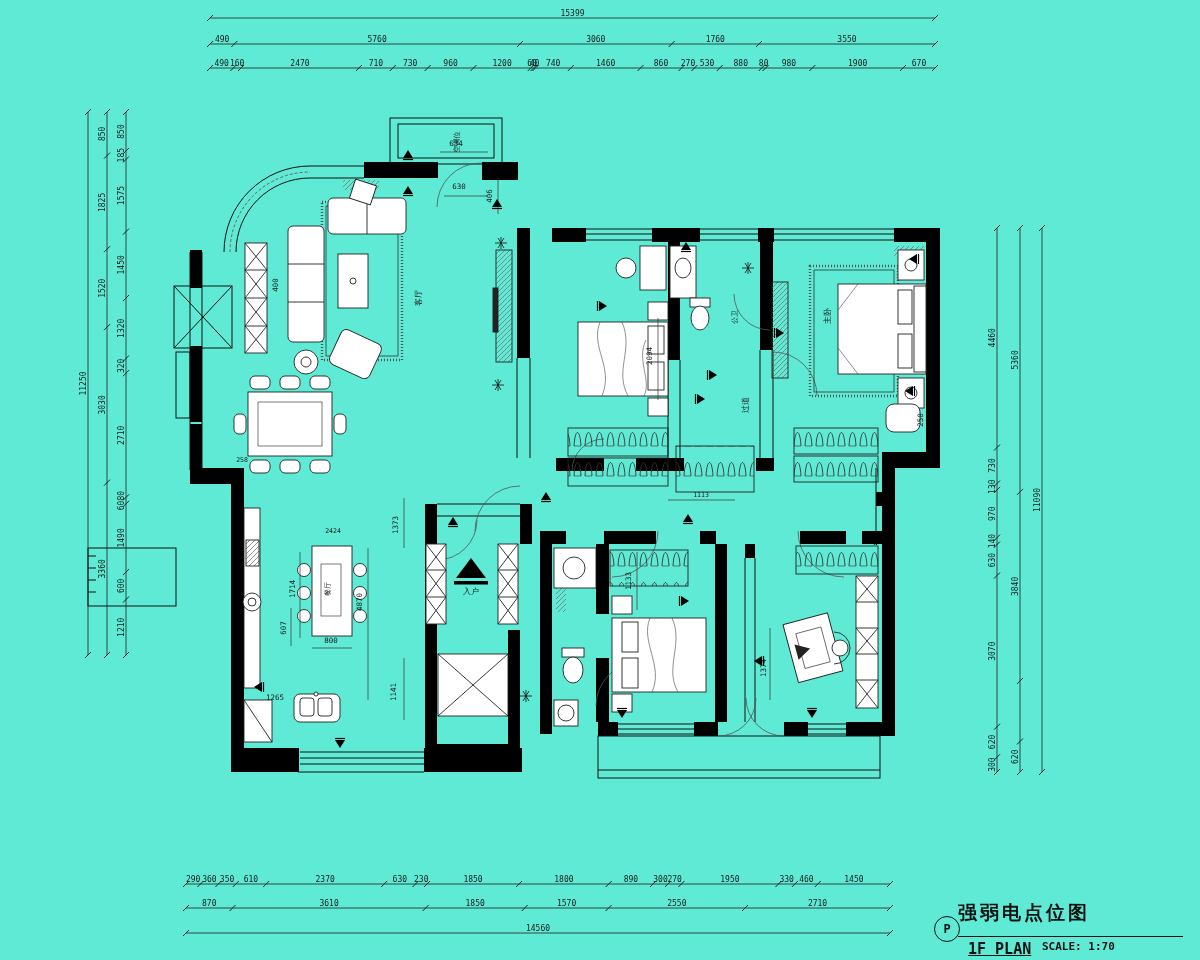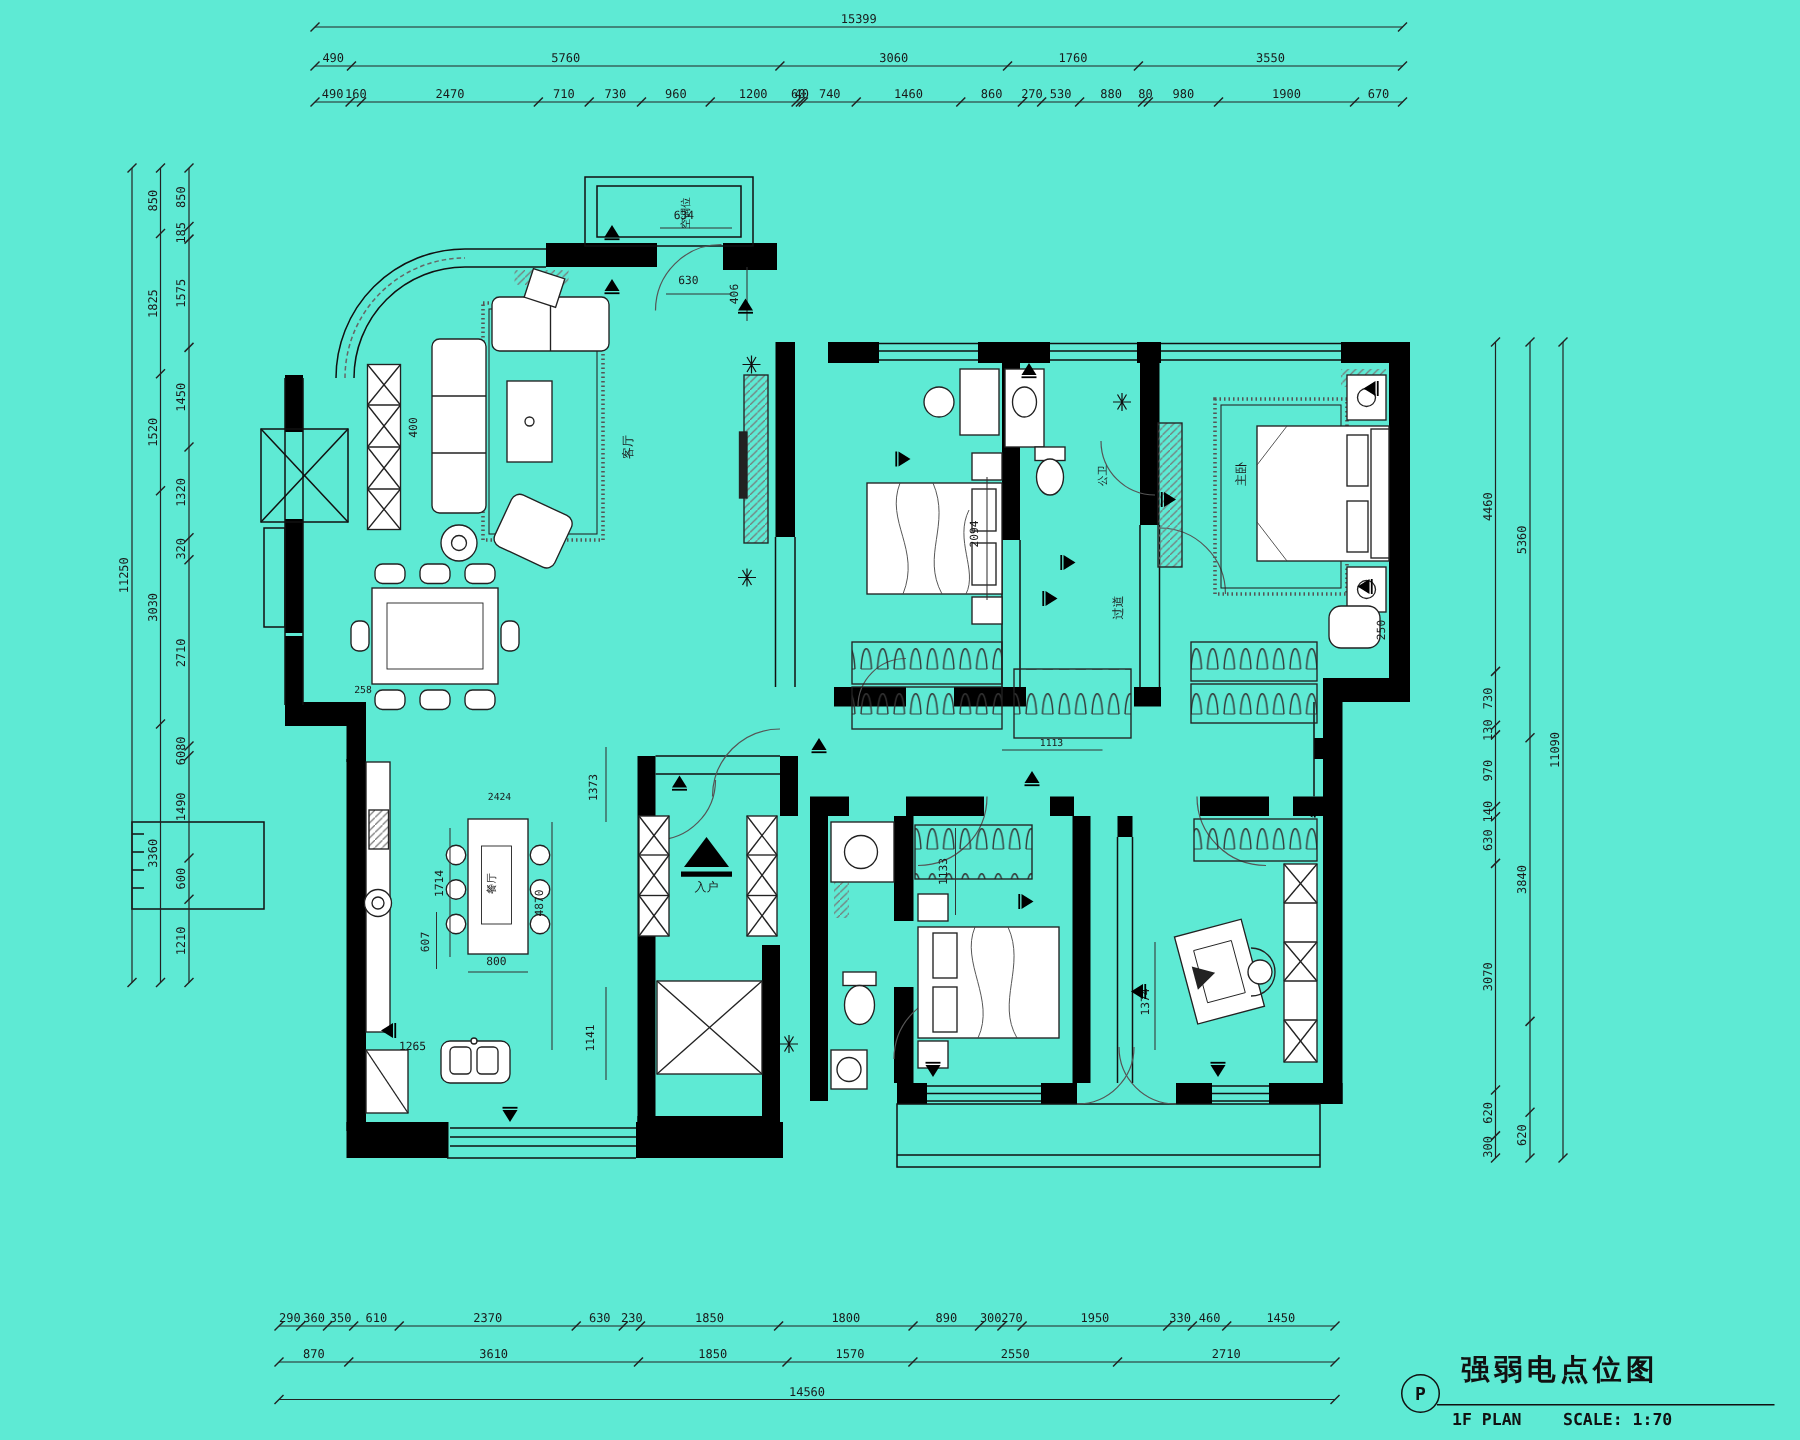--- a/index.html
+++ b/index.html
@@ -5,25 +5,25 @@
   html,body{margin:0;padding:0;background:#fff;}
   .canvas{position:relative;width:1200px;height:960px;background:#5eead4;overflow:hidden;
           font-family:"Liberation Sans",sans-serif;}
   svg{position:absolute;left:0;top:0;}
   text{font-family:"DejaVu Sans Mono",monospace;fill:#1a1a1a;}
   .cjk{font-family:"DejaVu Sans","Liberation Sans",sans-serif;}
   .titleblock{position:absolute;left:930px;top:898px;width:260px;height:56px;color:#111;}
   .tb-circle{position:absolute;left:4px;top:18px;width:24px;height:24px;border:1.6px solid #111;
              border-radius:50%;text-align:center;line-height:24px;font-size:12px;
              font-family:"DejaVu Sans Mono",monospace;font-weight:bold;}
-  .tb-title{position:absolute;left:44px;top:2px;font-size:19px;letter-spacing:3px;
+  .tb-title{position:absolute;left:28px;top:2px;font-size:19px;letter-spacing:3px;
             font-family:Liberation Mono, monospace;font-weight:bold;}
   .tb-rule{position:absolute;left:28px;top:38px;width:225px;border-top:1.4px solid #111;}
-  .tb-plan{position:absolute;left:38px;top:42px;font-size:11px;font-weight:bold;
-           font-family:"DejaVu Sans Mono",monospace;}
+  .tb-plan{position:absolute;left:38px;top:42px;font-size:15px;font-weight:bold;
+           font-family:"DejaVu Sans Mono",monospace;text-decoration:underline;}
   .tb-scale{position:absolute;left:112px;top:42px;font-size:11px;font-weight:bold;
             font-family:"DejaVu Sans Mono",monospace;}
 </style>
 </head>
 <body>
 
 <div class="canvas">
 <svg id="plan" width="1200" height="960" viewBox="0 0 1200 960">
   <defs>
     <pattern id="hang" width="11" height="30" patternUnits="userSpaceOnUse">

